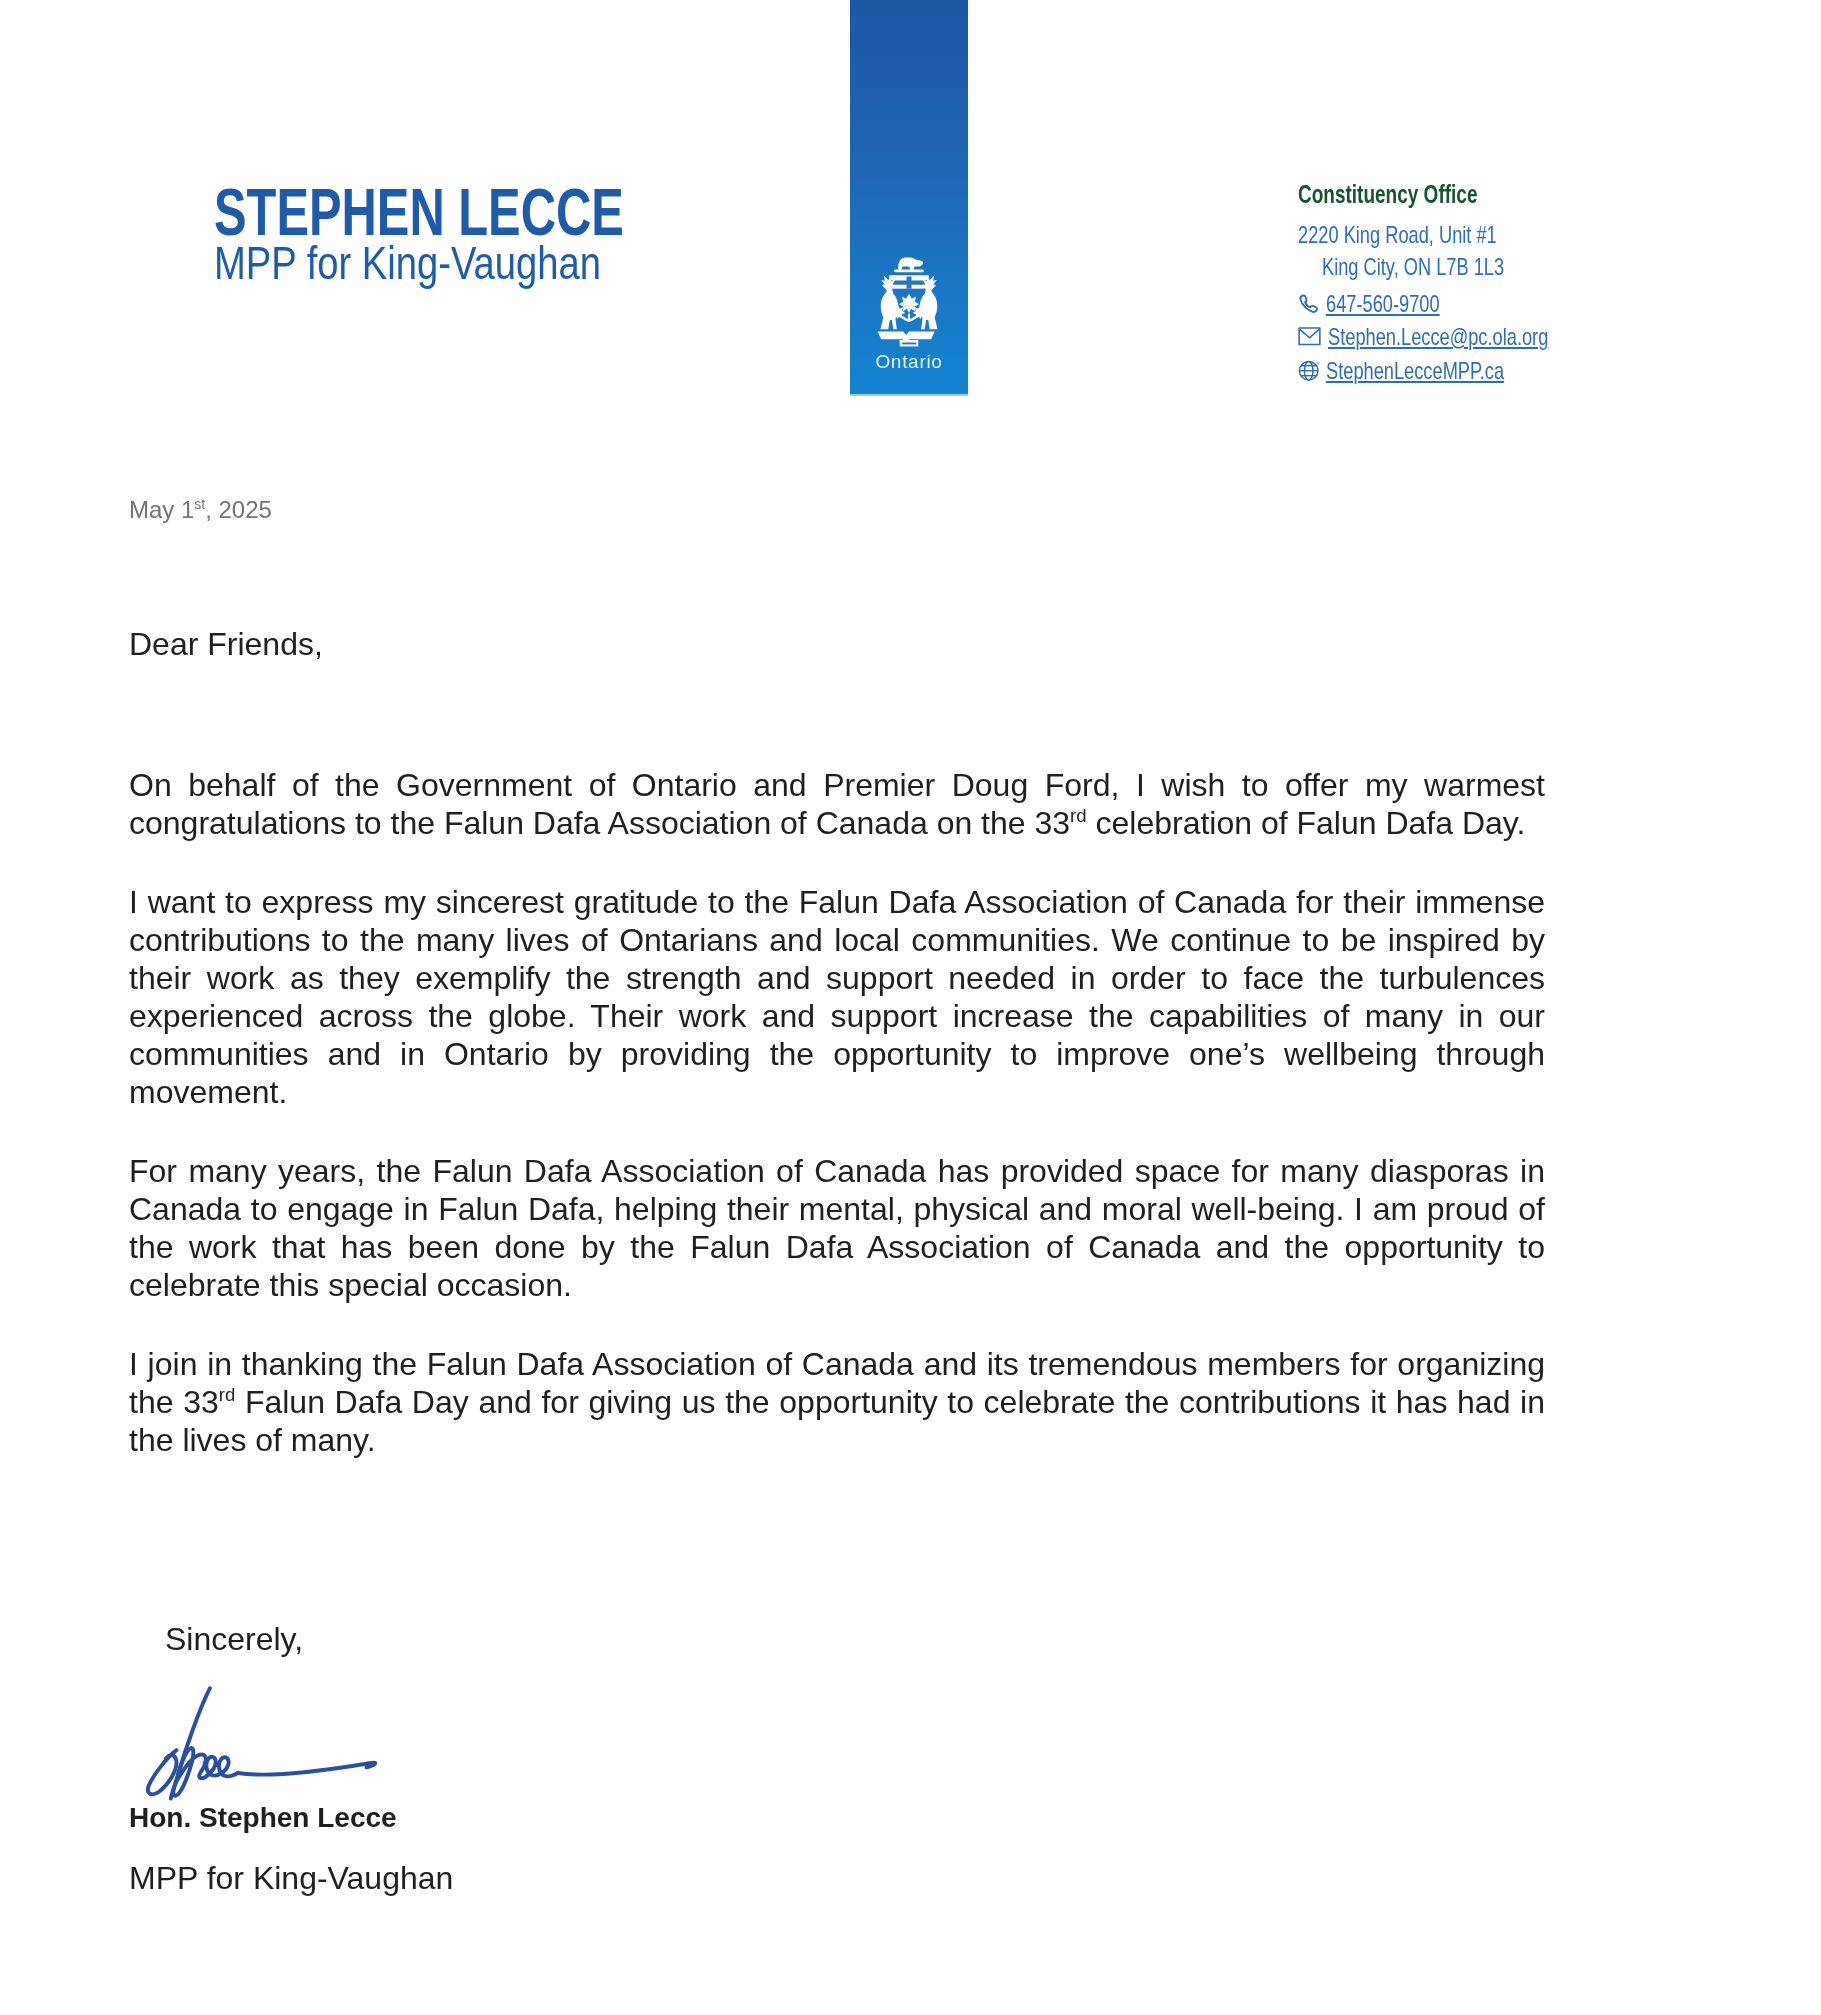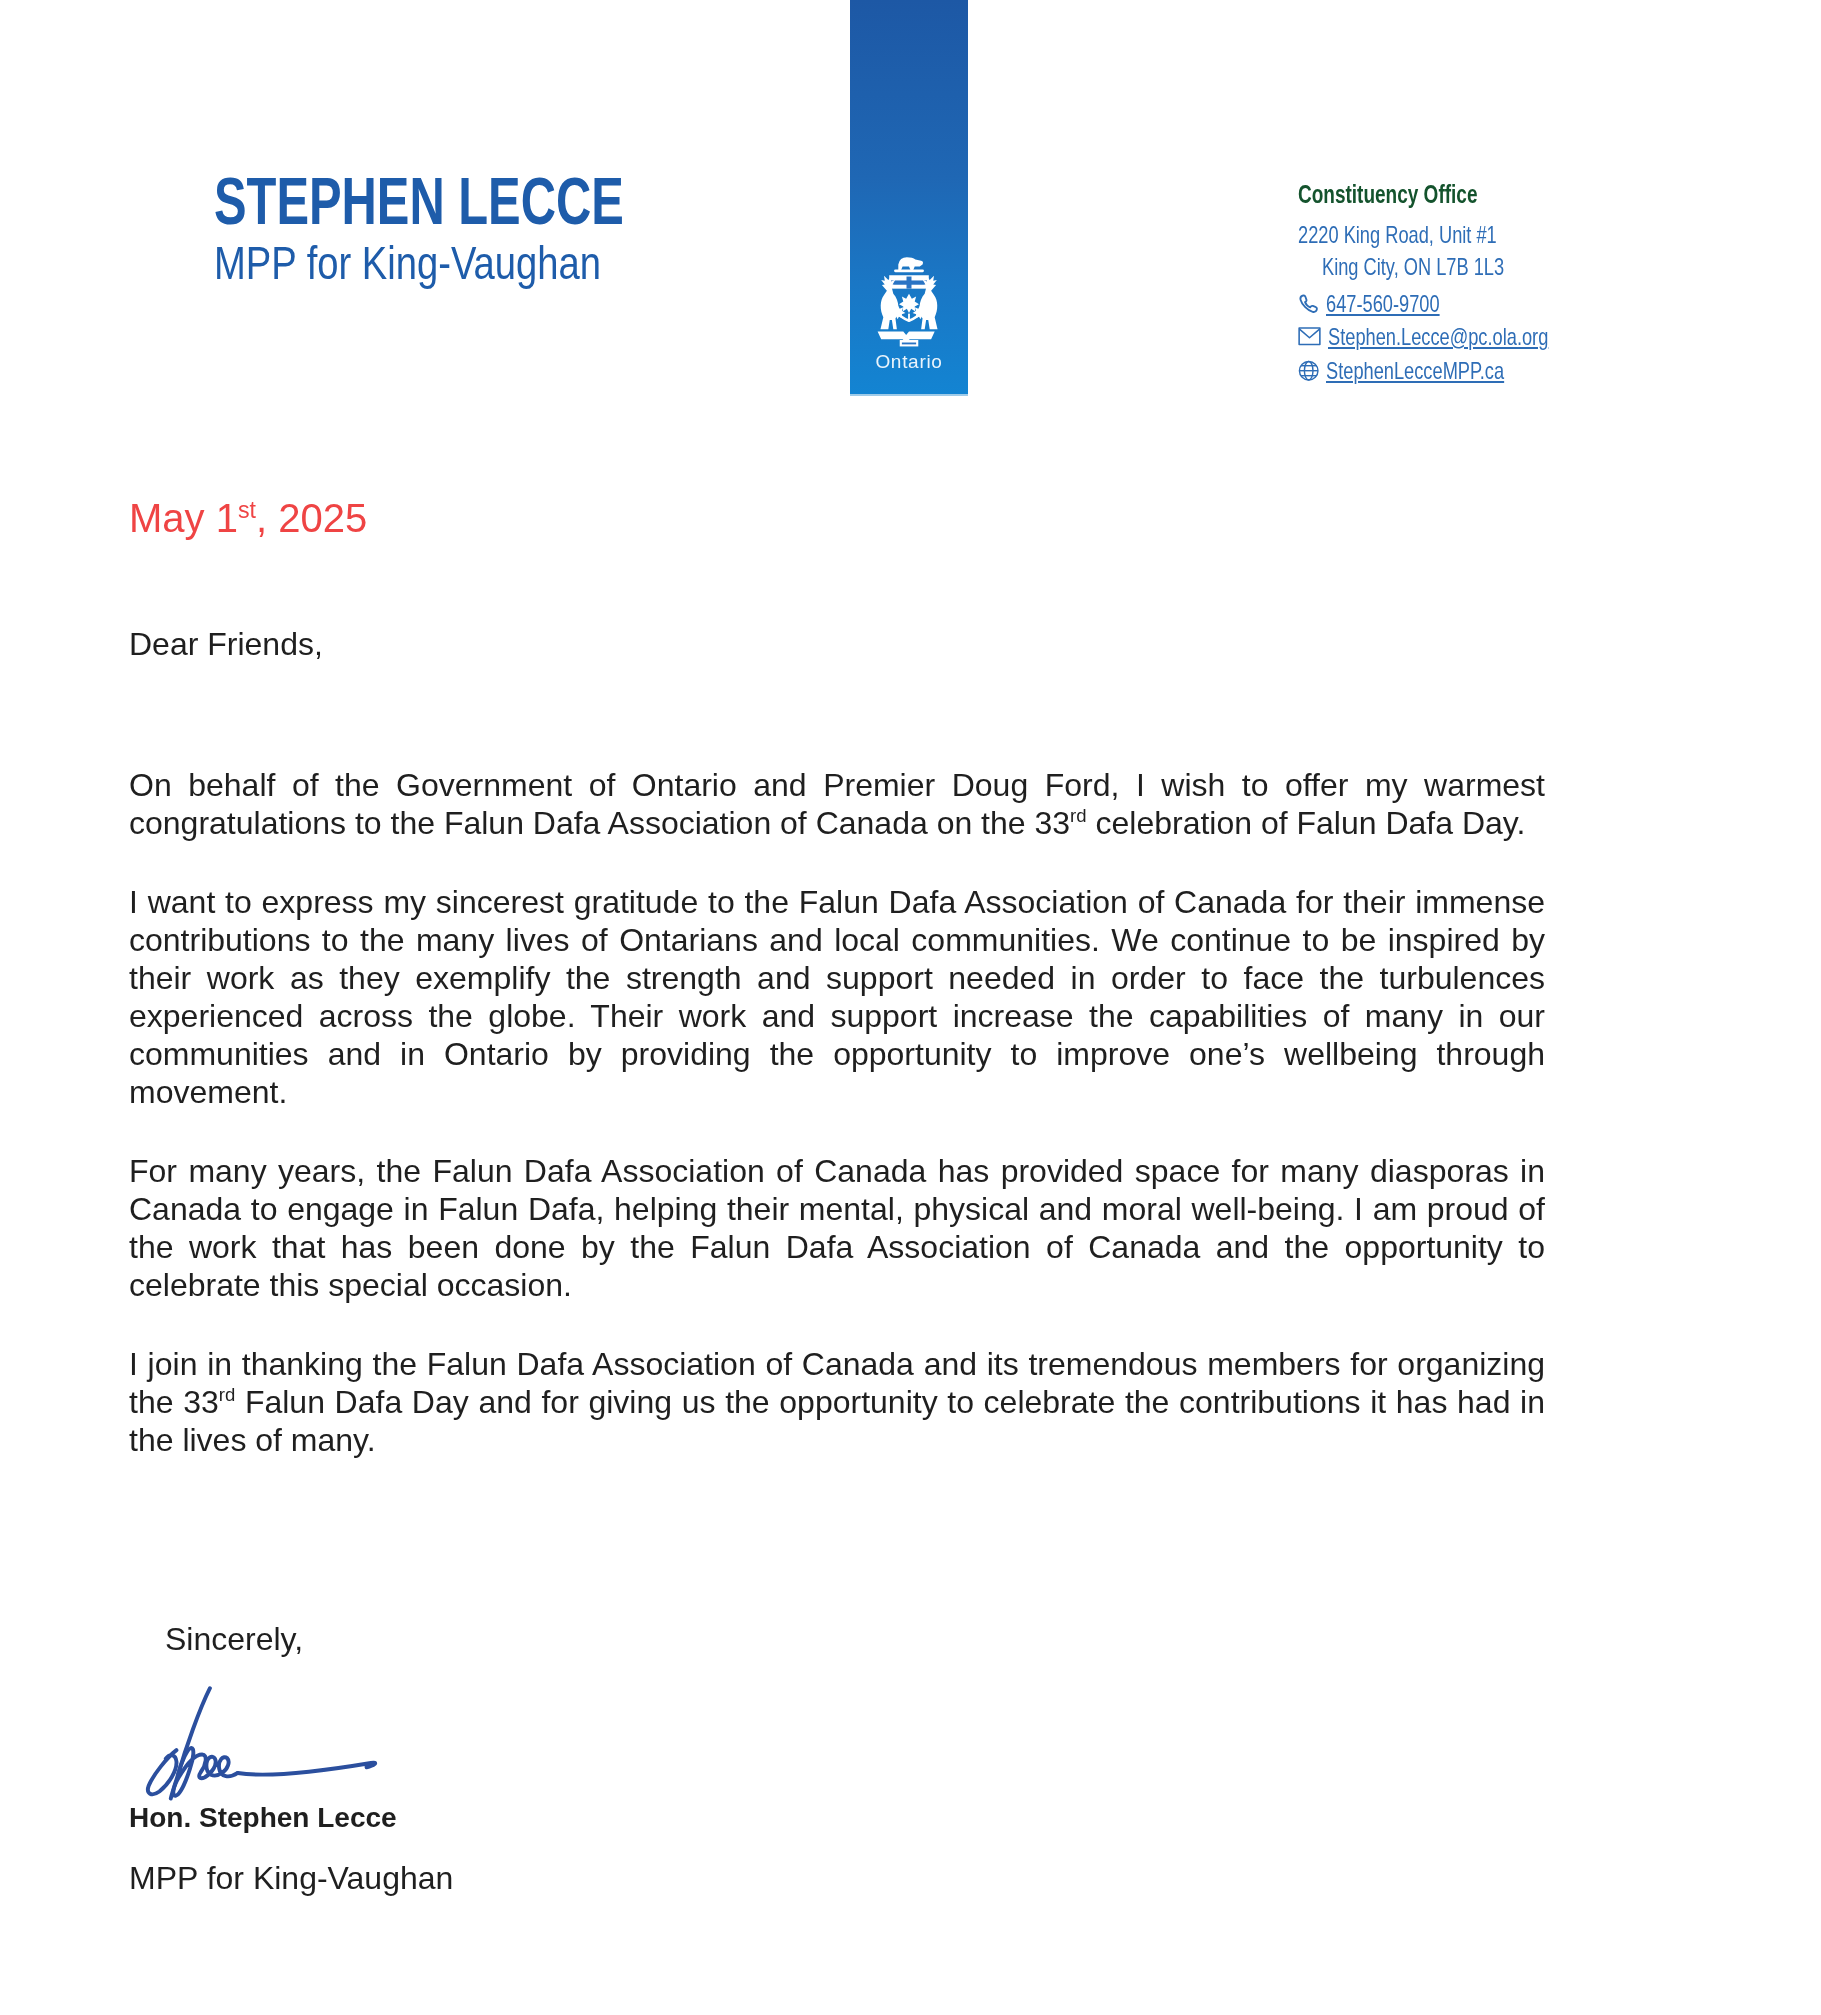--- a/index.html
+++ b/index.html
@@ -5,21 +5,21 @@
   html,body{margin:0;padding:0;background:#ffffff;}
   .page{
     position:relative;
     width:1821px;height:2015px;
     background:#ffffff;
     font-family:"Liberation Sans", sans-serif;
     overflow:hidden;
   }
   
   .header-name{
-    position:absolute;left:214px;top:168px;
+    position:absolute;left:214px;top:179px;
     font-size:66px;font-weight:bold;line-height:66px;
     color:#1e5caa;white-space:nowrap;
   }
   .header-title{
     position:absolute;left:214px;top:240px;
     font-size:46px;line-height:46px;
     color:#1e5caa;white-space:nowrap;
   }
   .cond{display:inline-block;transform:scaleX(0.76);transform-origin:0 50%;white-space:nowrap;}
   .cond-name{display:inline-block;transform:scaleX(0.74);transform-origin:0 50%;white-space:nowrap;}
@@ -40,21 +40,21 @@
     font-size:25px;font-weight:bold;line-height:27px;color:#14532d;white-space:nowrap;
   }
   .contact-line1{position:absolute;left:0;top:40px;font-size:24px;line-height:27px;white-space:nowrap;}
   .contact-line2{position:absolute;left:0;top:72px;font-size:24px;line-height:27px;white-space:nowrap;margin-left:24px;}
   .contact-row{position:absolute;left:0;display:flex;align-items:center;gap:7.1px;font-size:24px;line-height:27px;white-space:nowrap;text-decoration:underline;}
   .row-phone{top:109px;}
   .row-email{top:142px;}
   .row-web{top:176px;}
   .contact-row svg{flex:0 0 auto;}
   
-  .letter-date{position:absolute;left:129px;top:496px;font-size:40px;color:#ef4444;}
+  .letter-date{position:absolute;left:129px;top:496px;font-size:24px;color:#737373;}
   .salutation{position:absolute;left:129px;top:626px;font-size:32px;color:#1f1f1f;}
   .body-block{position:absolute;left:129px;top:766px;width:1416px;color:#1f1f1f;}
   .body-block p{
     margin:0 0 41px 0;
     font-size:32px;line-height:38px;
     text-align:justify;
   }
   sup{font-size:0.58em;line-height:0;vertical-align:super;}
   .closing{position:absolute;left:129px;top:1621px;font-size:32px;color:#1f1f1f;margin-left:36px;}
   .signature{position:absolute;left:107px;top:1664px;}

